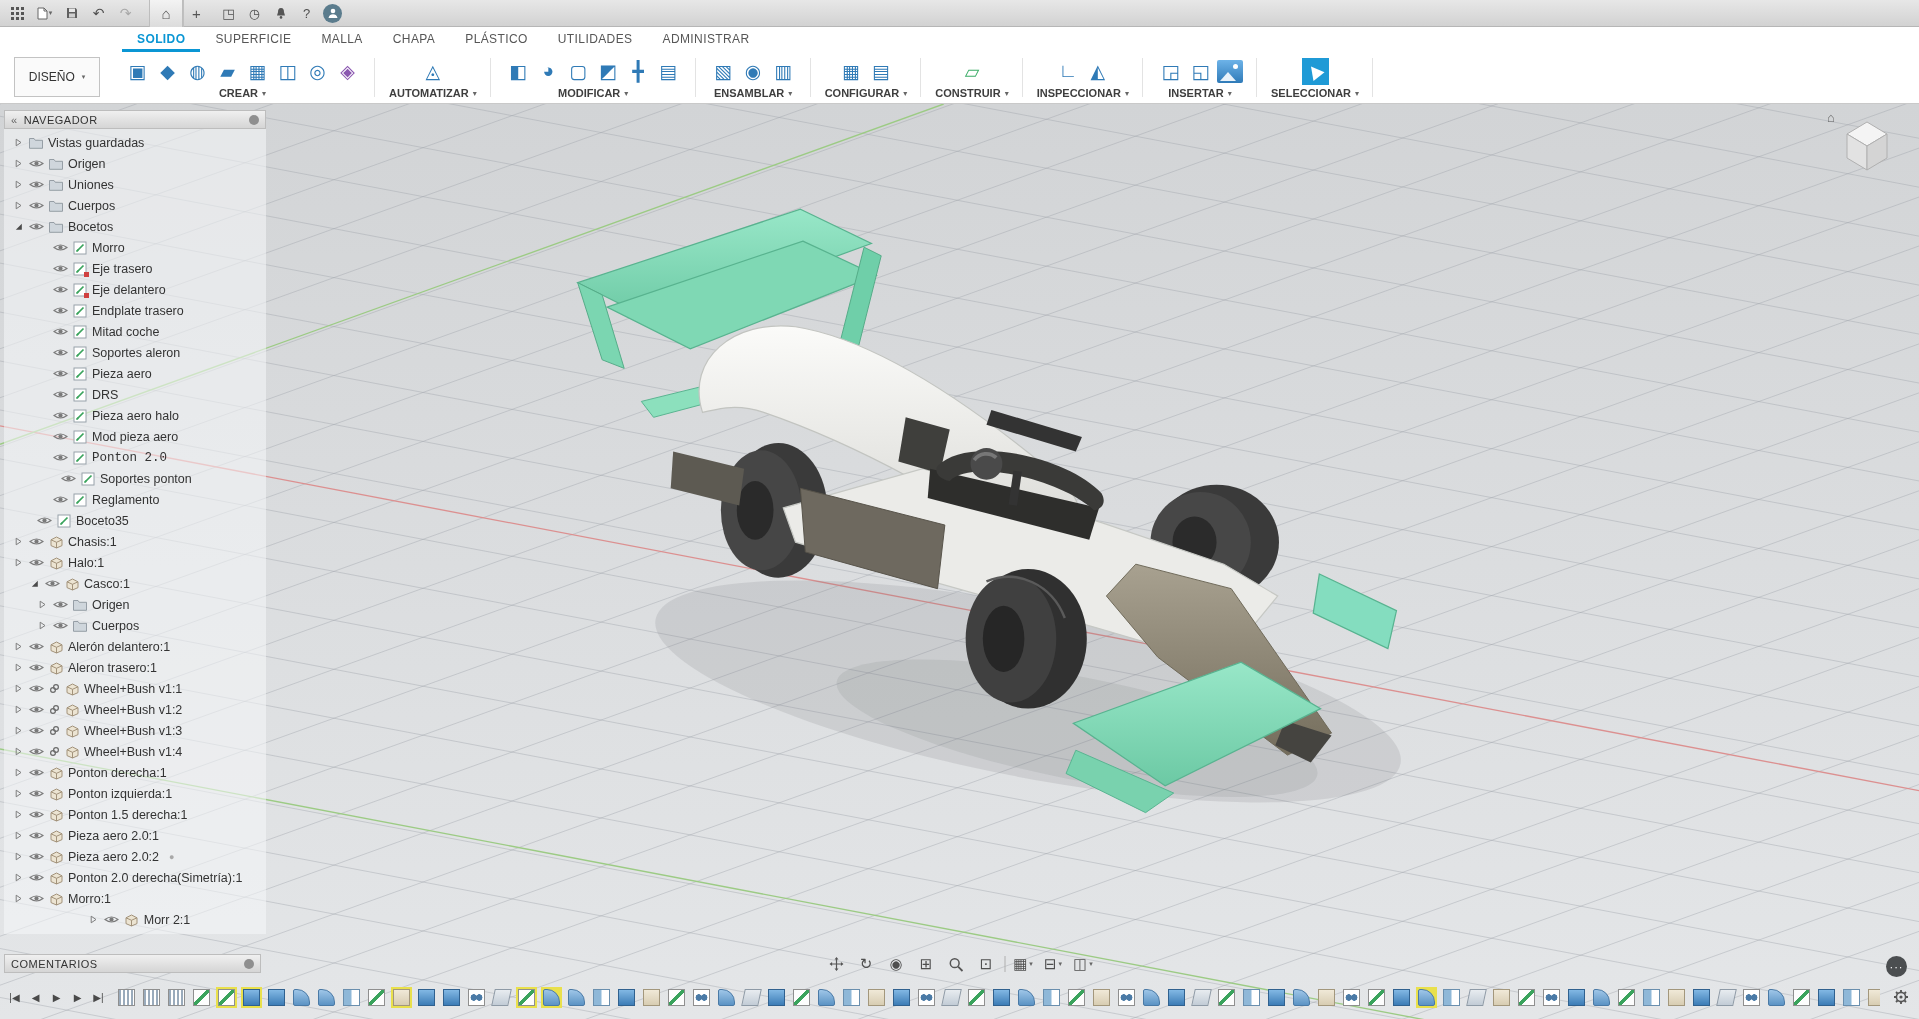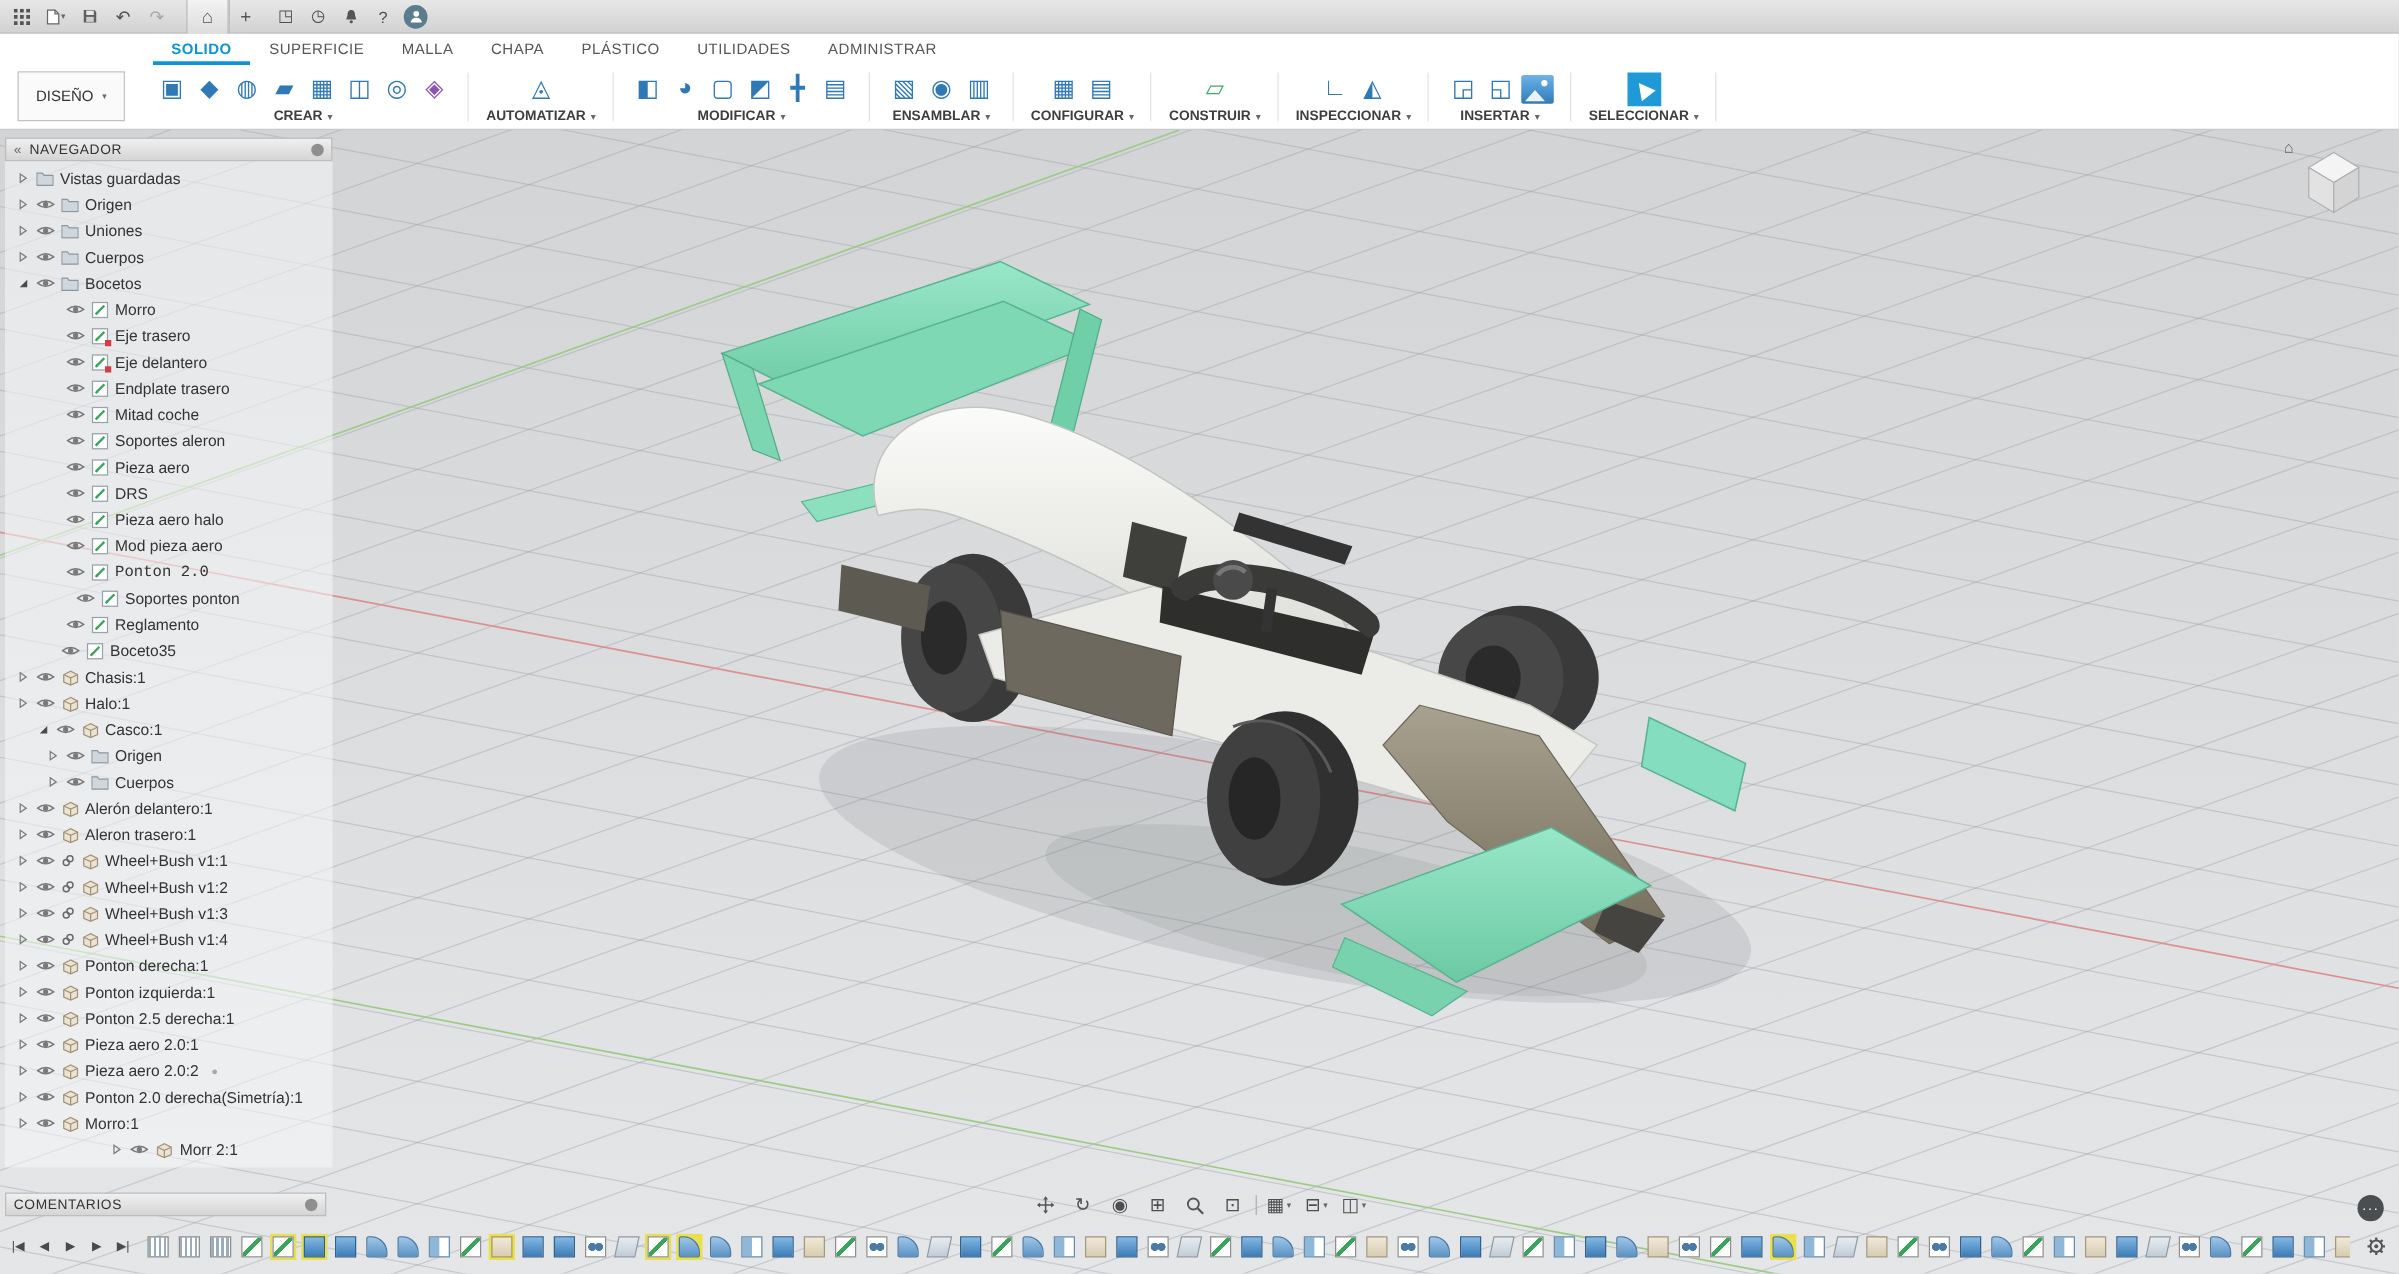--- a/index.html
+++ b/index.html
@@ -754,21 +754,21 @@
           </span>
           <span class="nodeic">
             <svg width="14" height="14" viewBox="0 0 14 14">
               <rect x="1" y="1" width="12" height="12" fill="#fff" stroke="#98a2aa"></rect>
               <path d="M3.5 10.5 L10.5 3.5" stroke="#3aa35c" stroke-width="1.7"></path>
               <path d="M3.5 10.5 l2.4 -0.6 -1.8 -1.8 z" fill="#3aa35c"></path>
             </svg>
           </span>
           <span class="tlabel">Reglamento</span>
         </div>
-        <div class="trow" style="padding-left: 28px;">
+        <div class="trow" style="padding-left: 16px;">
           <span class="caret"></span>
           <span class="eyeic">
             <svg width="15" height="11" viewBox="0 0 15 11">
               <path d="M1 5.5 Q7.5 0.5 14 5.5 Q7.5 10.5 1 5.5 Z" fill="none" stroke="#7a7a7a" stroke-width="1.1"></path>
               <circle cx="7.5" cy="5.5" r="2.1" fill="#7a7a7a"></circle>
             </svg>
           </span>
           <span class="nodeic">
             <svg width="14" height="14" viewBox="0 0 14 14">
               <rect x="1" y="1" width="12" height="12" fill="#fff" stroke="#98a2aa"></rect>
@@ -1071,21 +1071,21 @@
               <path d="M1 5.5 Q7.5 0.5 14 5.5 Q7.5 10.5 1 5.5 Z" fill="none" stroke="#7a7a7a" stroke-width="1.1"></path>
               <circle cx="7.5" cy="5.5" r="2.1" fill="#7a7a7a"></circle>
             </svg>
           </span>
           <span class="nodeic">
             <svg width="15" height="14" viewBox="0 0 15 14">
               <path d="M2 4.8 L7.5 2 L13 4.8 L13 10.6 L7.5 13 L2 10.6 Z" fill="#ece4d2" stroke="#a2927a"></path>
               <path d="M2 4.8 L7.5 7.3 L13 4.8 M7.5 7.3 L7.5 13" fill="none" stroke="#a2927a"></path>
             </svg>
           </span>
-          <span class="tlabel">Ponton 2.5 derecha:1</span>
+          <span class="tlabel">Ponton 1.5 derecha:1</span>
         </div>
         <div class="trow" style="padding-left: 8px;">
           <span class="caret">
             <svg width="9" height="9" viewBox="0 0 9 9">
               <path d="M2.2 1.2 L7 4.5 L2.2 7.8 Z" fill="none" stroke="#7e7e7e"></path>
             </svg>
           </span>
           <span class="eyeic">
             <svg width="15" height="11" viewBox="0 0 15 11">
               <path d="M1 5.5 Q7.5 0.5 14 5.5 Q7.5 10.5 1 5.5 Z" fill="none" stroke="#7a7a7a" stroke-width="1.1"></path>

